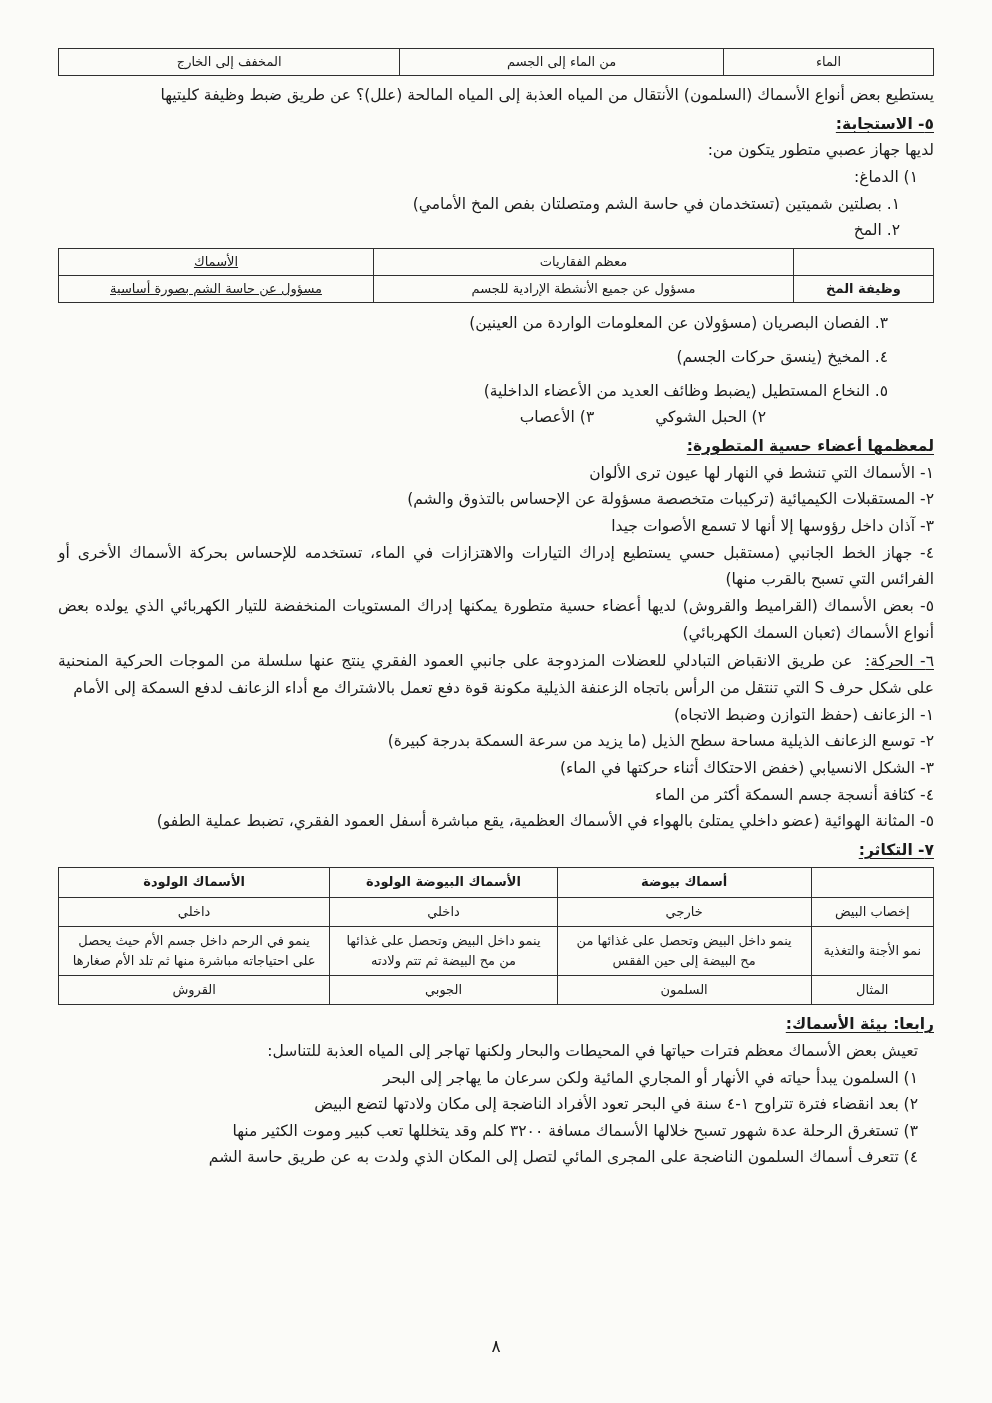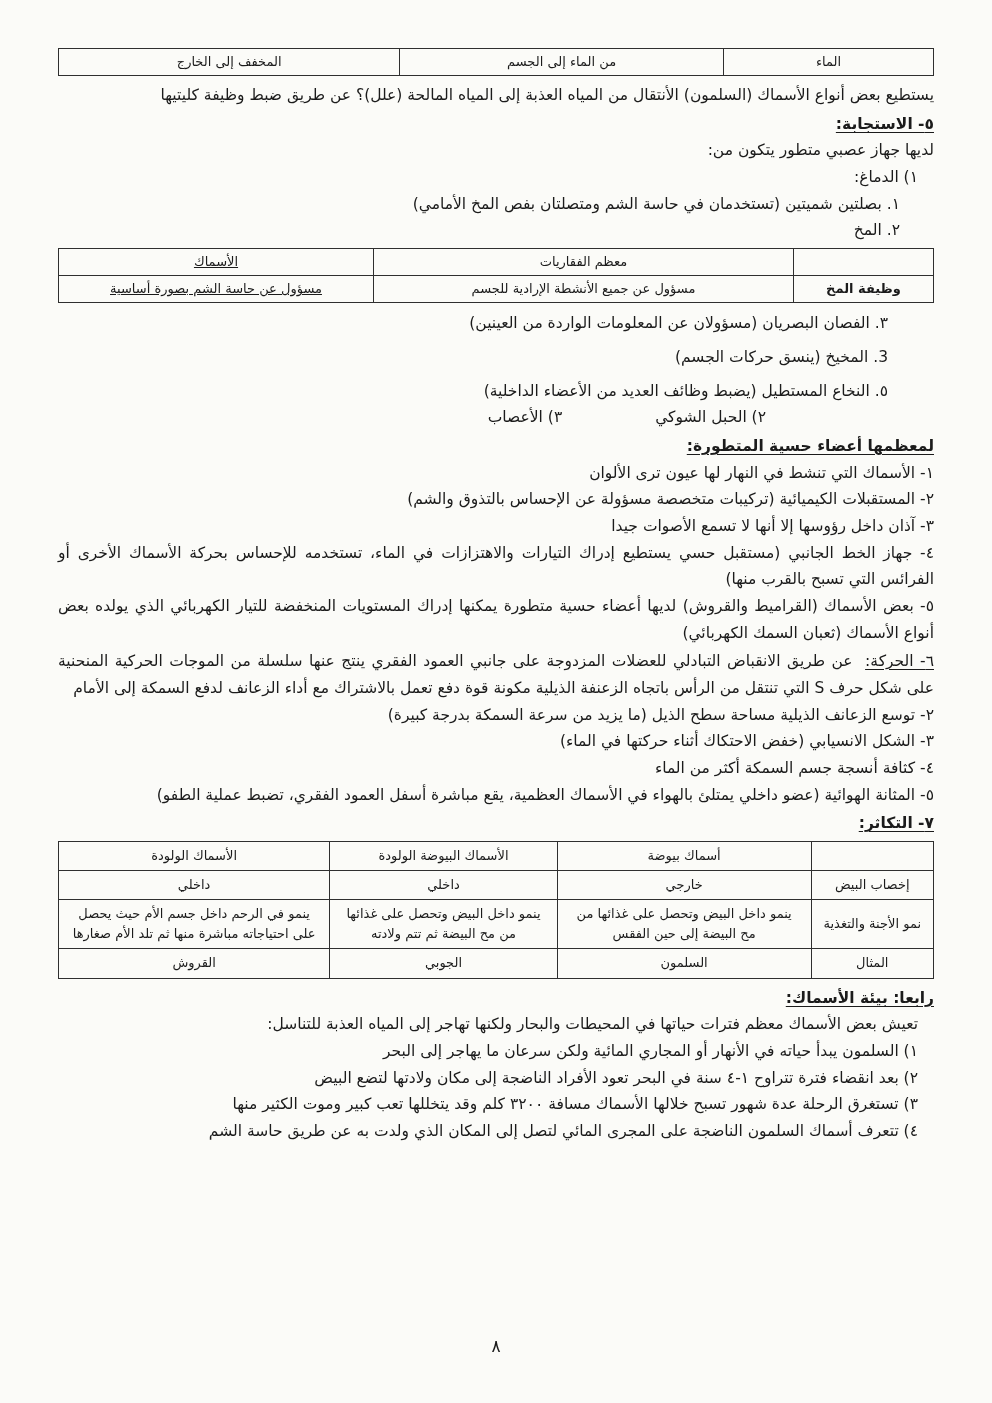--- a/index.html
+++ b/index.html
@@ -31,21 +31,21 @@
     text-decoration: underline;
     text-underline-offset: 3px;
   }
   .heading-inline {
     font-weight: normal;
     text-decoration: underline;
     text-underline-offset: 3px;
     margin-left: 6px;
   }
   .spaced-pair span { display: inline-block; }
-  .spaced-pair .gap { margin-right: 88px; text-align: center; }
+  .spaced-pair .gap { margin-right: 56px; text-align: center; }
   
   table {
     width: 100%;
     border-collapse: collapse;
     margin: 4px 0 6px 0;
     background: transparent;
   }
   td {
     border: 1.4px solid #2f2f2f;
     padding: 3px 8px;
@@ -59,21 +59,21 @@
   .carryover-table .c1 { width: 37%; }
   .carryover-table .c2 { width: 39%; }
   .brain-table .c0 { width: 16%; font-weight: bold; margin-top: 38px; }
   .brain-table .c1 { width: 48%; }
   .brain-table .c2 { width: 36%; text-decoration: underline; }
   .repro-table .c0 { width: 14%; }
   .repro-table .c1 { width: 29%; }
   .repro-table .c2 { width: 26%; }
   .repro-table .c3 { width: 31%; }
   .repro-table td { padding: 4px 10px; }
-  .bold { font-weight: normal; }
+  .bold { font-weight: bold; }
   .section-gap { margin-top: 2px; }
   
   .page-number {
     position: absolute;
     bottom: 42px;
     left: 0; right: 0;
     text-align: center;
     font-size: 17px;
   }
 </style>
@@ -111,40 +111,41 @@
     </tr>
     <tr>
       <td class="c0">وظيفة المخ</td>
       <td class="c1">مسؤول عن جميع الأنشطة الإرادية للجسم</td>
       <td class="c2">مسؤول عن حاسة الشم بصورة أساسية</td>
     </tr>
   </tbody>
     </table>
 
   <p class="line indent-lg">٣. الفصان البصريان (مسؤولان عن المعلومات الواردة من العينين)</p>
-  <p class="line indent-lg">3. المخيخ (ينسق حركات الجسم)</p>
+  <p class="line indent-lg">٤. المخيخ (ينسق حركات الجسم)</p>
   <p class="line indent-lg">٥. النخاع المستطيل (يضبط وظائف العديد من الأعضاء الداخلية)</p>
   <p class="line indent-xl spaced-pair">
     <span>٢) الحبل الشوكي</span>
     <span class="gap">٣) الأعصاب</span>
   </p>
 
   <div class="line section-gap">
     <span class="heading">لمعظمها أعضاء حسية المتطورة:</span>
   </div>
   <p class="line">١- الأسماك التي تنشط في النهار لها عيون ترى الألوان</p>
   <p class="line">٢- المستقبلات الكيميائية (تركيبات متخصصة مسؤولة عن الإحساس بالتذوق والشم)</p>
   <p class="line">٣- آذان داخل رؤوسها إلا أنها لا تسمع الأصوات جيدا</p>
   <p class="para">٤- جهاز الخط الجانبي (مستقبل حسي يستطيع إدراك التيارات والاهتزازات في الماء، تستخدمه للإحساس بحركة الأسماك الأخرى أو الفرائس التي تسبح بالقرب منها)</p>
   <p class="para">٥- بعض الأسماك (القراميط والقروش) لديها أعضاء حسية متطورة يمكنها إدراك المستويات المنخفضة للتيار الكهربائي الذي يولده بعض أنواع الأسماك (ثعبان السمك الكهربائي)</p>
 
   <p class="para section-gap">
     <span class="heading-inline">٦- الحركة:</span>
     <span>عن طريق الانقباض التبادلي للعضلات المزدوجة على جانبي العمود الفقري ينتج عنها سلسلة من الموجات الحركية المنحنية على شكل حرف S التي تنتقل من الرأس باتجاه الزعنفة الذيلية مكونة قوة دفع تعمل بالاشتراك مع أداء الزعانف لدفع السمكة إلى الأمام</span>
   </p>
+  <p class="line">١- الزعانف (حفظ التوازن وضبط الاتجاه)</p>
   <p class="line">٢- توسع الزعانف الذيلية مساحة سطح الذيل (ما يزيد من سرعة السمكة بدرجة كبيرة)</p>
   <p class="line">٣- الشكل الانسيابي (خفض الاحتكاك أثناء حركتها في الماء)</p>
   <p class="line">٤- كثافة أنسجة جسم السمكة أكثر من الماء</p>
   <p class="para">٥- المثانة الهوائية (عضو داخلي يمتلئ بالهواء في الأسماك العظمية، يقع مباشرة أسفل العمود الفقري، تضبط عملية الطفو)</p>
 
   <div class="line section-gap">
     <span class="heading">٧- التكاثر:</span>
   </div>
 
   <table class="repro-table">

